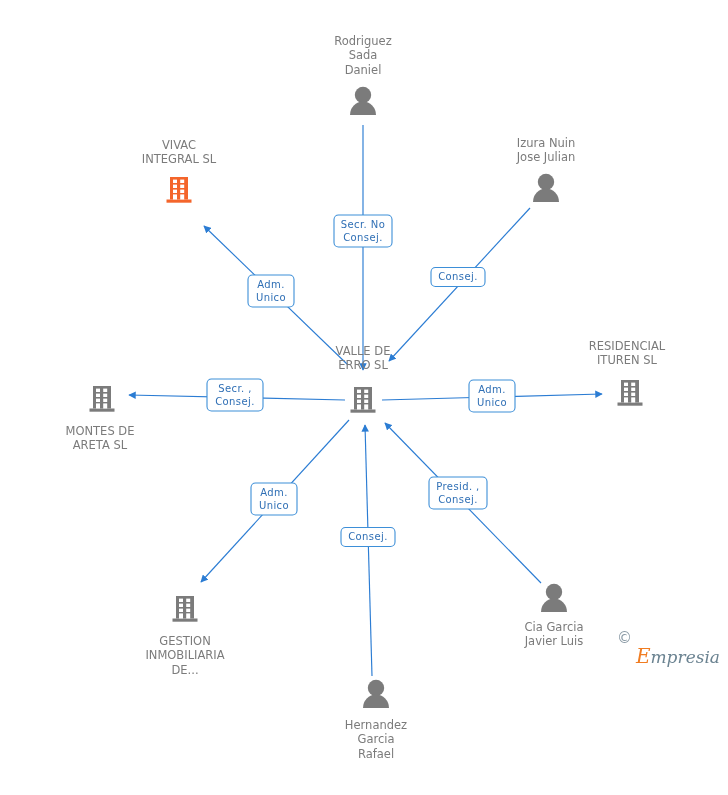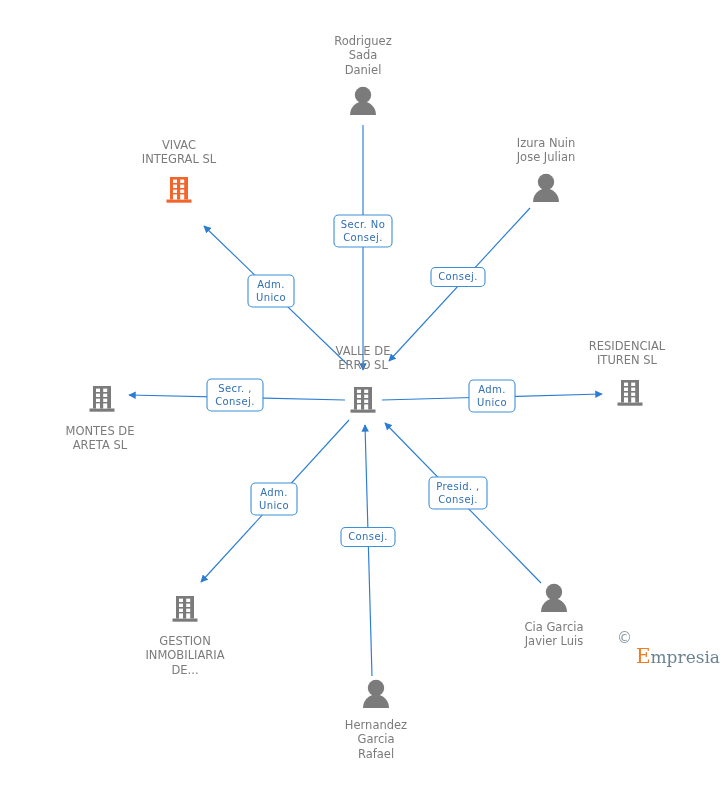--- a/index.html
+++ b/index.html
@@ -68,20 +68,21 @@
     font-size: 16px;
   }
   .watermark-c {
     color: #8a9aa5;
     font-size: 15px;
     line-height: 1;
   }
   .watermark-name {
     color: #6b8391;
     font-family: "DejaVu Serif", "Liberation Serif", serif;
+    font-style: italic;
     font-size: 17px;
     line-height: 1;
     margin-top: 36px;
   }
   .watermark-name .wm-first {
     color: #f07c21;
     font-size: 20px;
   }
 </style>
 </head>

